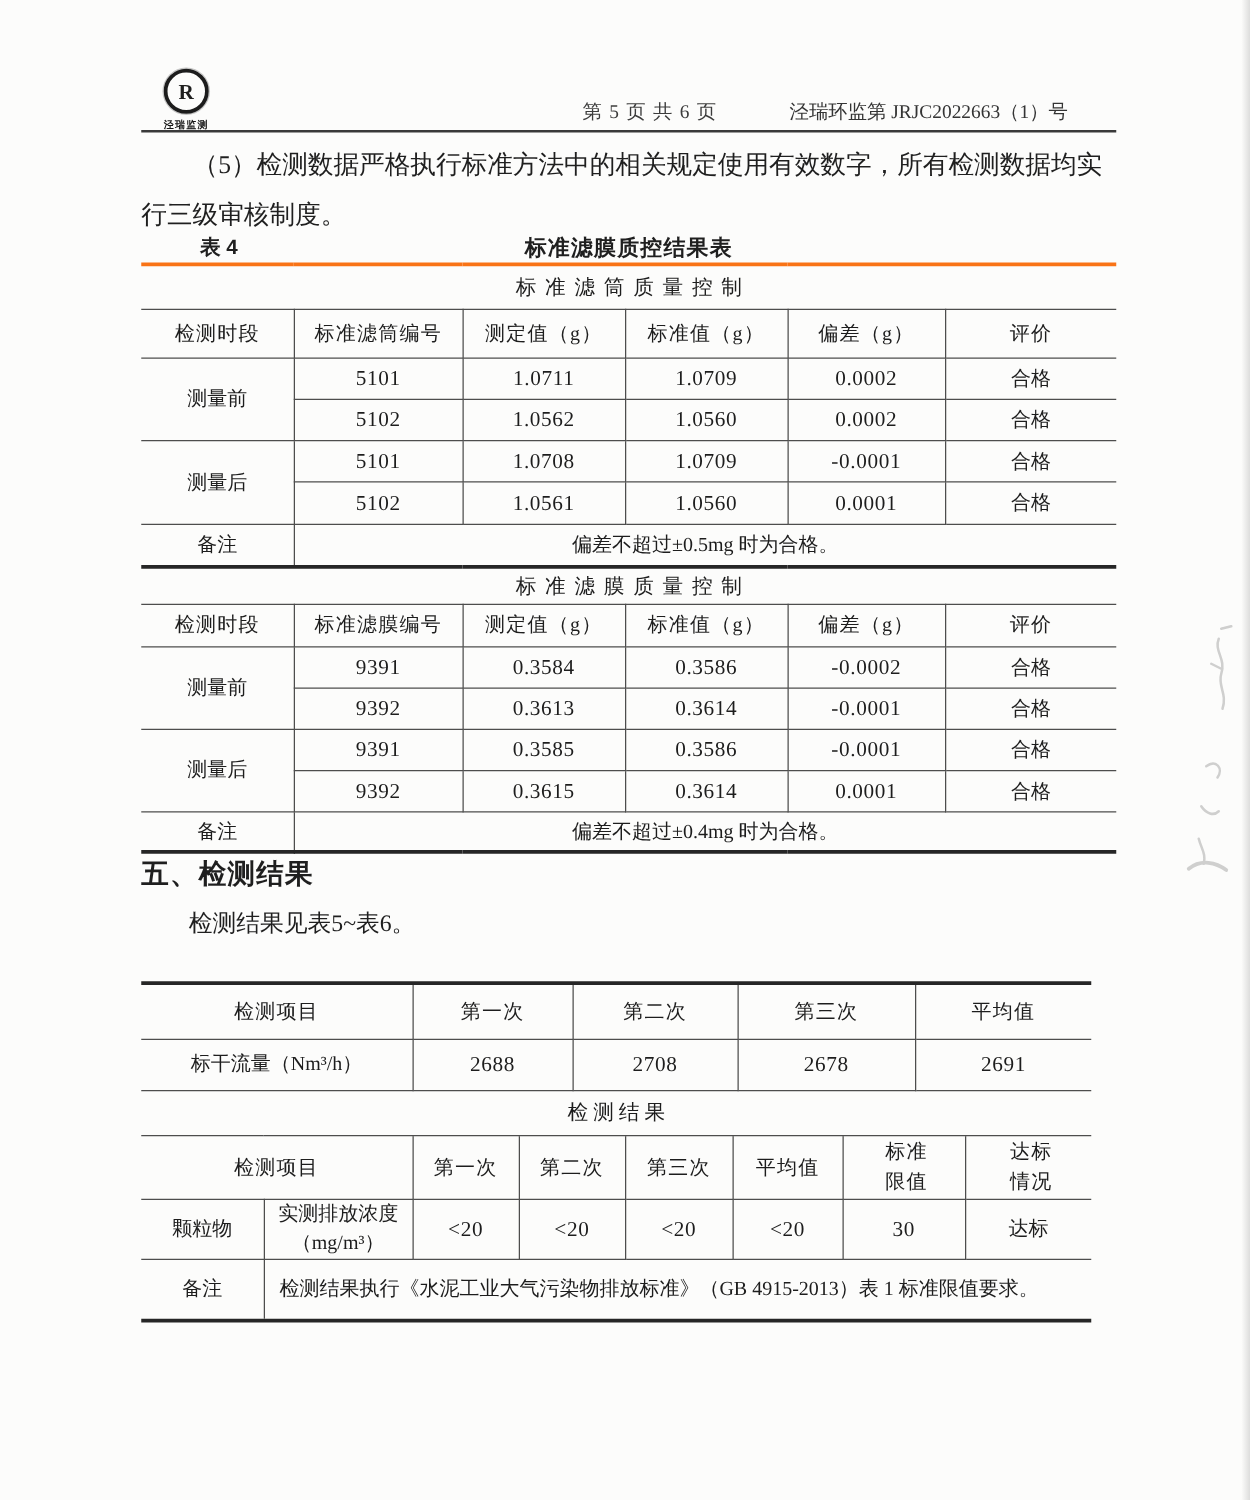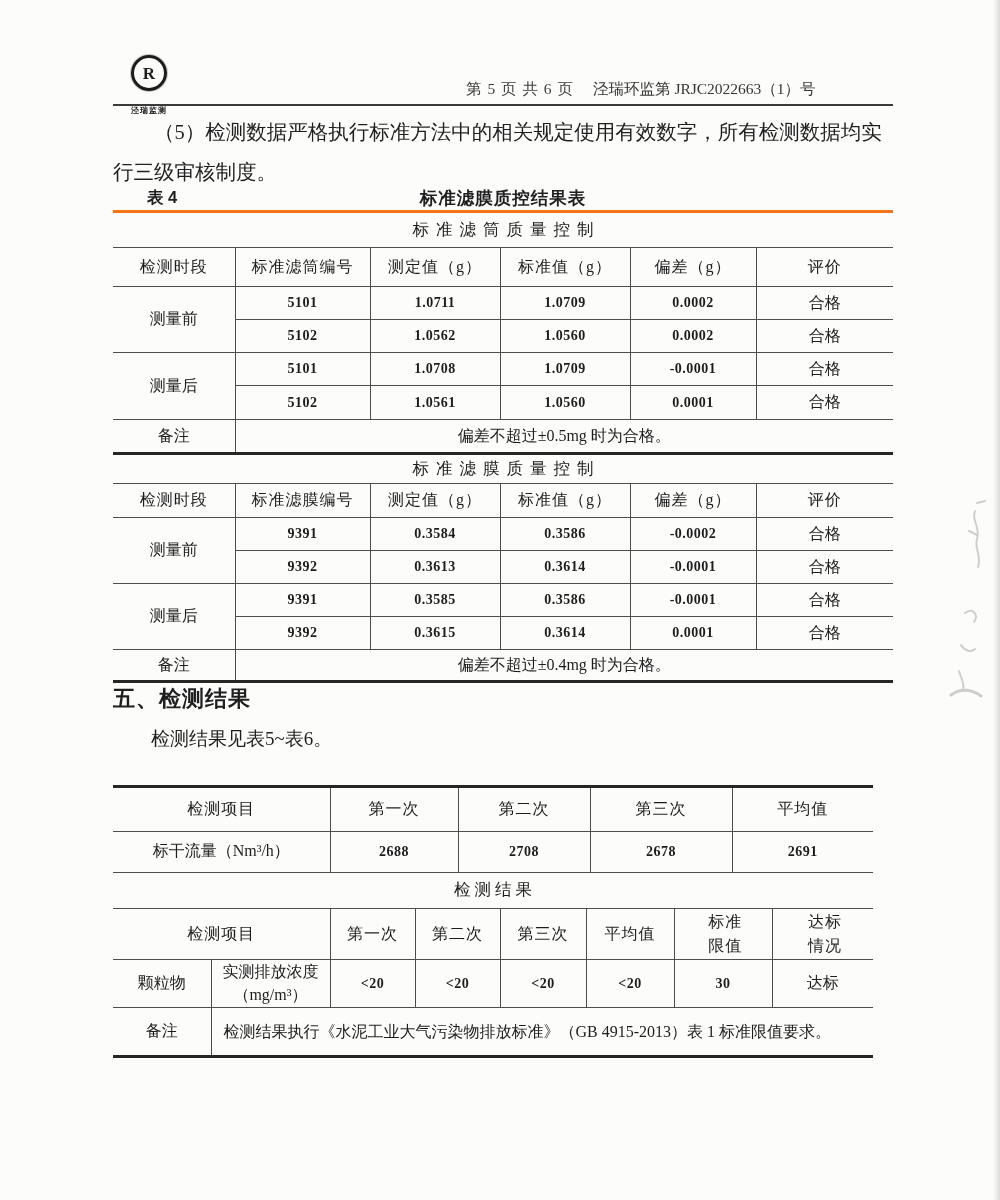--- a/index.html
+++ b/index.html
@@ -9,54 +9,54 @@
     font-family:"Liberation Serif","DejaVu Serif",serif;
   }
   
   .logo{position:absolute;left:124px;top:55px;width:50px;text-align:center;}
   .logo-circle{
     width:30px;height:30px;border:3px solid #1c1c1c;border-radius:50%;
     margin:0 auto;display:flex;align-items:center;justify-content:center;
     box-shadow:0 0 0 1px rgba(30,30,30,.25);
   }
   .logo-circle span{font-weight:bold;font-size:17px;line-height:1;}
-  .logo-text{margin-top:14px;font-size:8px;font-weight:bold;letter-spacing:1px;
+  .logo-text{margin-top:3px;font-size:8px;font-weight:bold;letter-spacing:1px;
     font-family:"Liberation Sans","DejaVu Sans",sans-serif;color:#161616;text-align:center;}
   .page-info{position:absolute;top:79px;left:430px;width:180px;text-align:center;
     font-size:15.5px;color:#3c3c3c;letter-spacing:1px;}
-  .doc-number{position:absolute;top:79px;left:593px;width:300px;text-align:left;
+  .doc-number{position:absolute;top:79px;left:593px;width:300px;text-align:center;
     font-size:15.5px;color:#343434;}
   .header-rule{position:absolute;top:104px;left:113px;width:780px;height:0;
     border-bottom:2px solid #3a3a3a;}
   
   .para{position:absolute;top:112px;left:113px;width:790px;font-size:20.5px;line-height:40px;}
   .para .indent{text-indent:2em;}
   
   .caption{position:absolute;left:113px;width:780px;height:22px;text-align:center;
     font-family:"Liberation Sans","DejaVu Sans",sans-serif;font-weight:bold;}
-  .cap-no{position:absolute;left:34px;top:1px;font-size:16.5px;}
+  .cap-no{position:absolute;left:47px;top:1px;font-size:16.5px;}
   .cap-title{font-size:17.5px;letter-spacing:1px;}
   .cap-t4{top:186px;}
   .cap-t5{top:759px;}
   .sec-title{position:absolute;top:684px;left:113px;font-size:22px;font-weight:bold;
     font-family:"Liberation Sans","DejaVu Sans",sans-serif;letter-spacing:1px;}
   .sec-intro{position:absolute;top:726px;left:113px;width:780px;font-size:19px;text-indent:2em;}
   
   table.report{border-collapse:collapse;table-layout:fixed;width:760px;}
   table.t4{width:780px;border-top:3px solid #f97316;border-bottom:3px solid #262626;}
   .report td{
     border-bottom:1px solid #4d4d4d;border-right:1px solid #4d4d4d;
     text-align:center;vertical-align:middle;padding:1px 4px;
     font-size:16px;color:#1d1d1d;overflow:hidden;
   }
   .report td:last-child{border-right:none;}
   .report tr.subtitle td{border-right:none;font-size:16.5px;letter-spacing:7px;text-indent:7px;}
   .report tr.subtitle.sp4 td{letter-spacing:4px;text-indent:4px;}
   .report tr.hdr td{letter-spacing:1px;}
-  .report td.num{font-size:14px;letter-spacing:.5px;font-weight:bold;}
+  .report td.num{font-size:17px;letter-spacing:.5px;}
   .report tr.thick-sep td{border-bottom:3px solid #262626;}
   .report tr.no-bb td{border-bottom:none;}
   .report td.note-long{text-align:left;padding:3px 10px 3px 12px;line-height:1.5;font-size:16px;}
   .wrap2{display:inline-block;width:2.4em;line-height:1.5;word-break:break-all;letter-spacing:1px;text-align:right;}
   .cell-2line{line-height:1.4;font-size:15px;padding:2px 2px;}
   .t4pos{position:absolute;top:210px;left:113px;}
   .t5wrap{position:absolute;top:785px;left:113px;width:760px;
     border-top:3px solid #262626;border-bottom:3px solid #262626;}
   .h30{height:30px}.h32{height:32px}.h33{height:33px}.h34{height:34px}
   .h36{height:36px}.h37{height:37px}.h39{height:39px}.h41{height:41px}

